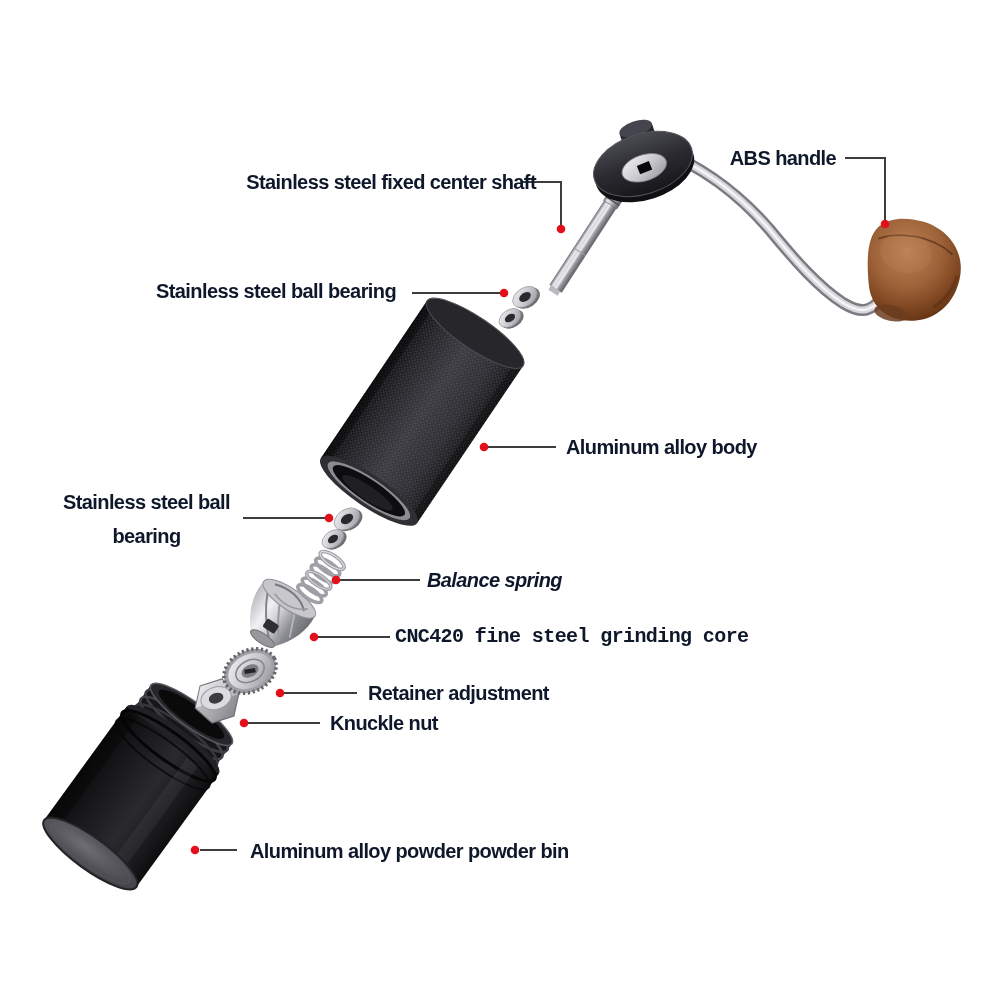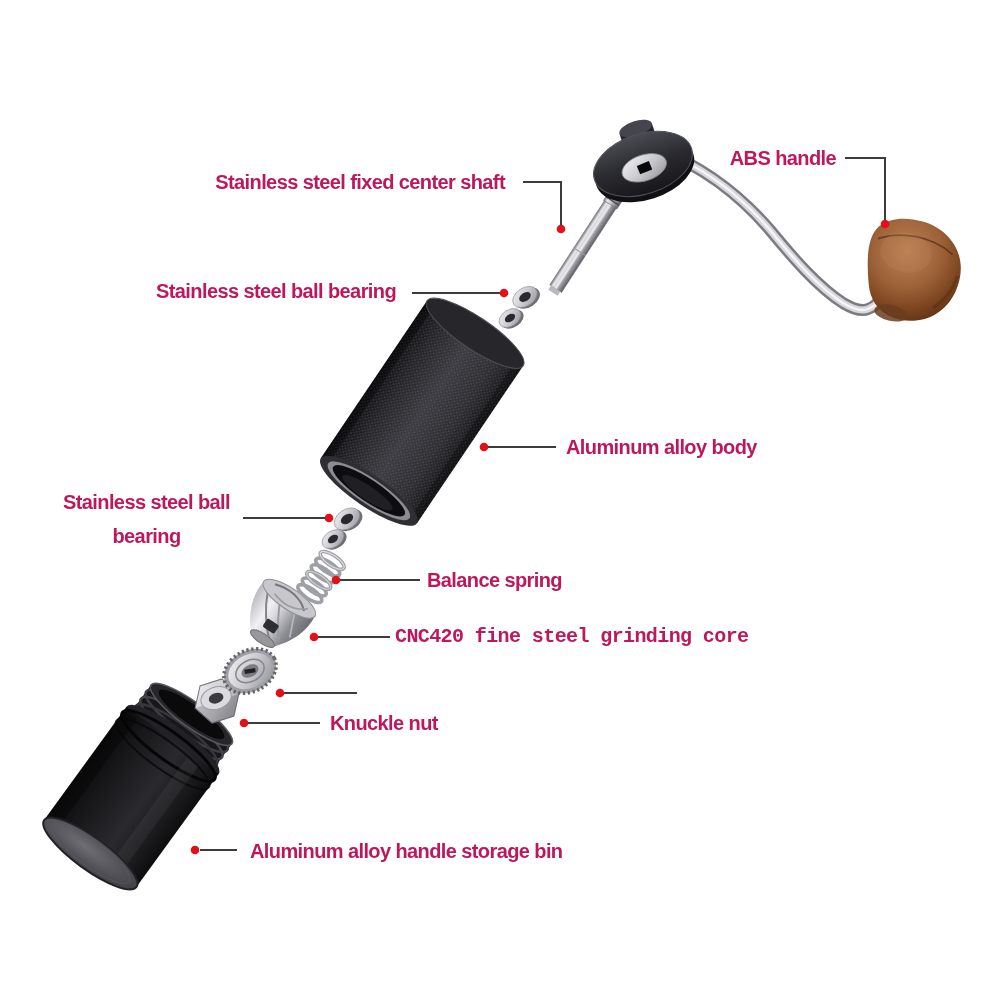--- a/index.html
+++ b/index.html
@@ -4,29 +4,29 @@
 <style>
   html,body{margin:0;padding:0;background:#ffffff;}
   .stage{
     position:relative;width:1000px;height:1000px;background:#ffffff;overflow:hidden;
     font-family:"Liberation Sans",sans-serif;
   }
   .art{position:absolute;left:0;top:0;}
   .label{
     position:absolute;
     font-weight:700;font-size:20px;line-height:26px;letter-spacing:-0.6px;
-    color:#be185d;white-space:nowrap;
+    color:#0f172a;white-space:nowrap;
   }
   .label.wrap{white-space:pre-line;text-align:center;line-height:34px;}
-  #lbl-shaft        {right:495px;top:169px;}
+  #lbl-shaft        {right:464px;top:169px;}
   #lbl-handle       {right:164px;top:145px;}
   #lbl-bearing-top  {right:604px;top:278px;}
   #lbl-body         {left:566px;top:434px;}
   #lbl-bearing-bottom{right:770px;top:485px;}
-  #lbl-spring       {left:427px;top:567px;}
+  #lbl-spring       {left:427px;top:567px;font-style:italic;}
   #lbl-core         {left:395px;top:624px;font-family:Liberation Mono, monospace;}
   #lbl-retainer     {left:368px;top:680px;}
   #lbl-nut          {left:330px;top:710px;text-align:center;}
   #lbl-bin          {left:250px;top:838px;}
 </style>
 </head>
 <body>
 
 <div class="stage">
 
@@ -239,16 +239,17 @@
   </svg>
 
   <div class="label" id="lbl-shaft">Stainless steel fixed center shaft</div>
   <div class="label" id="lbl-handle">ABS handle</div>
   <div class="label" id="lbl-bearing-top">Stainless steel ball bearing</div>
   <div class="label wrap" id="lbl-bearing-bottom">Stainless steel ball
 bearing</div>
   <div class="label" id="lbl-body">Aluminum alloy body</div>
   <div class="label" id="lbl-spring">Balance spring</div>
   <div class="label" id="lbl-core">CNC420 fine steel grinding core</div>
+  <div class="label" id="lbl-retainer">Retainer adjustment</div>
   <div class="label" id="lbl-nut">Knuckle nut</div>
-  <div class="label" id="lbl-bin">Aluminum alloy handle storage bin</div>
+  <div class="label" id="lbl-bin">Aluminum alloy powder powder bin</div>
 
 </div>
 
 </body></html>

